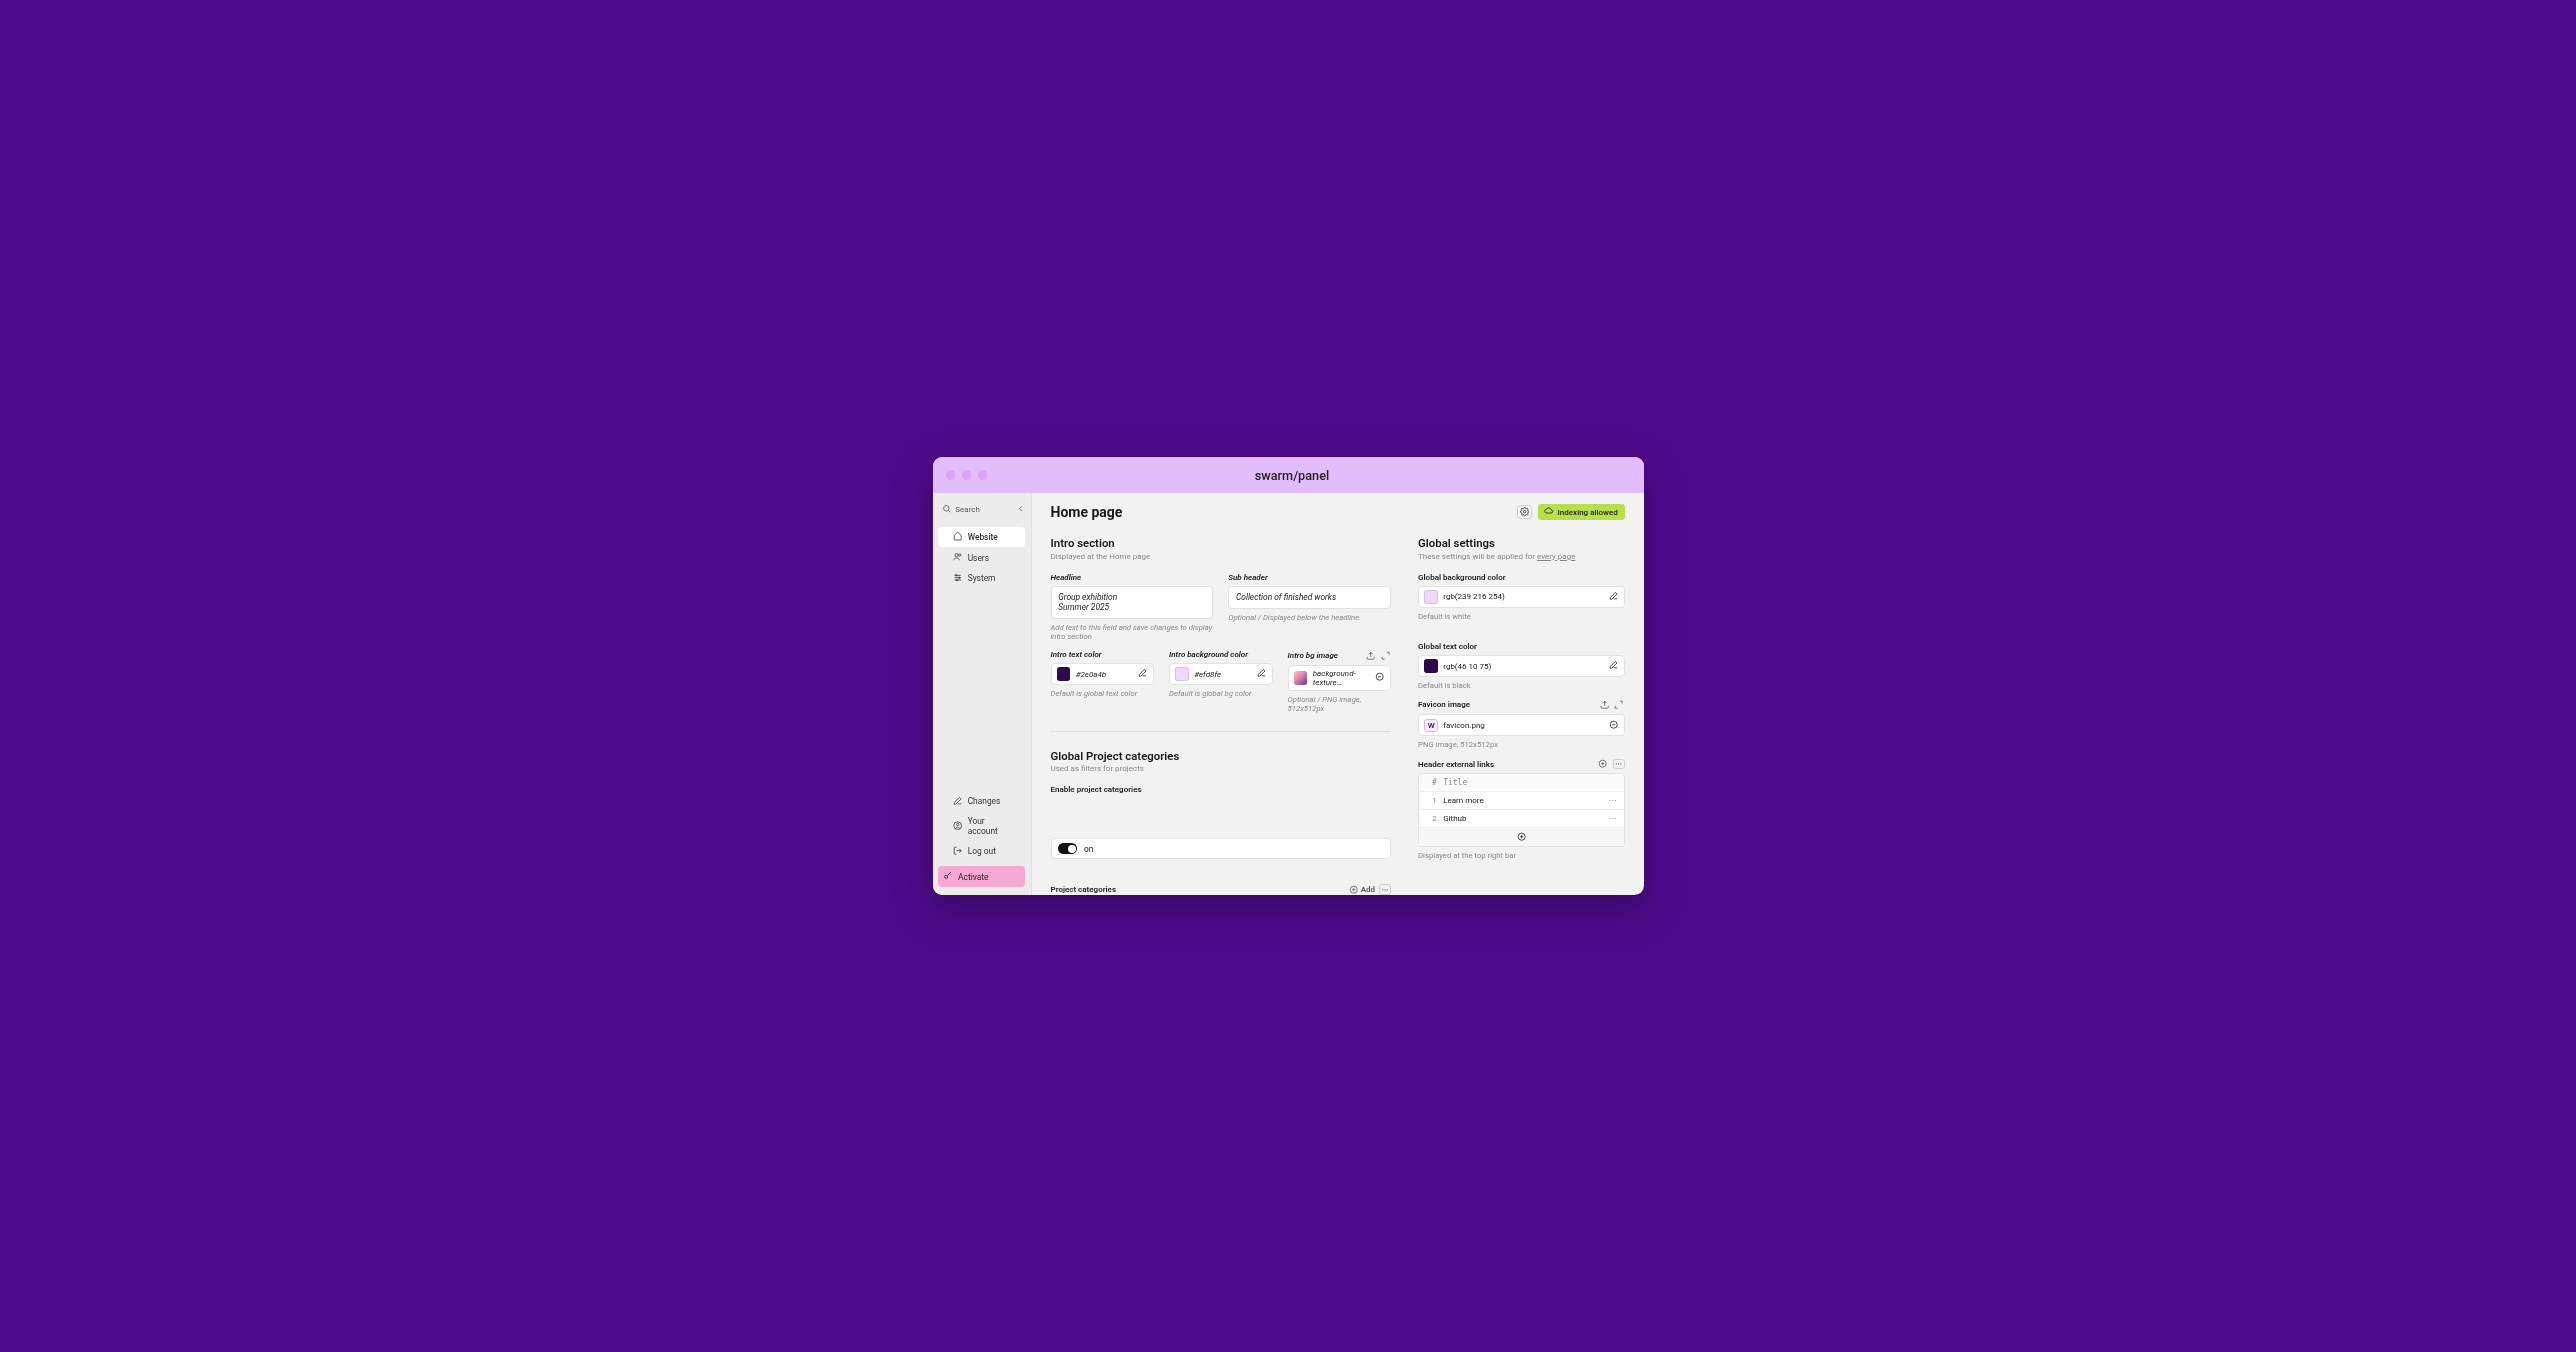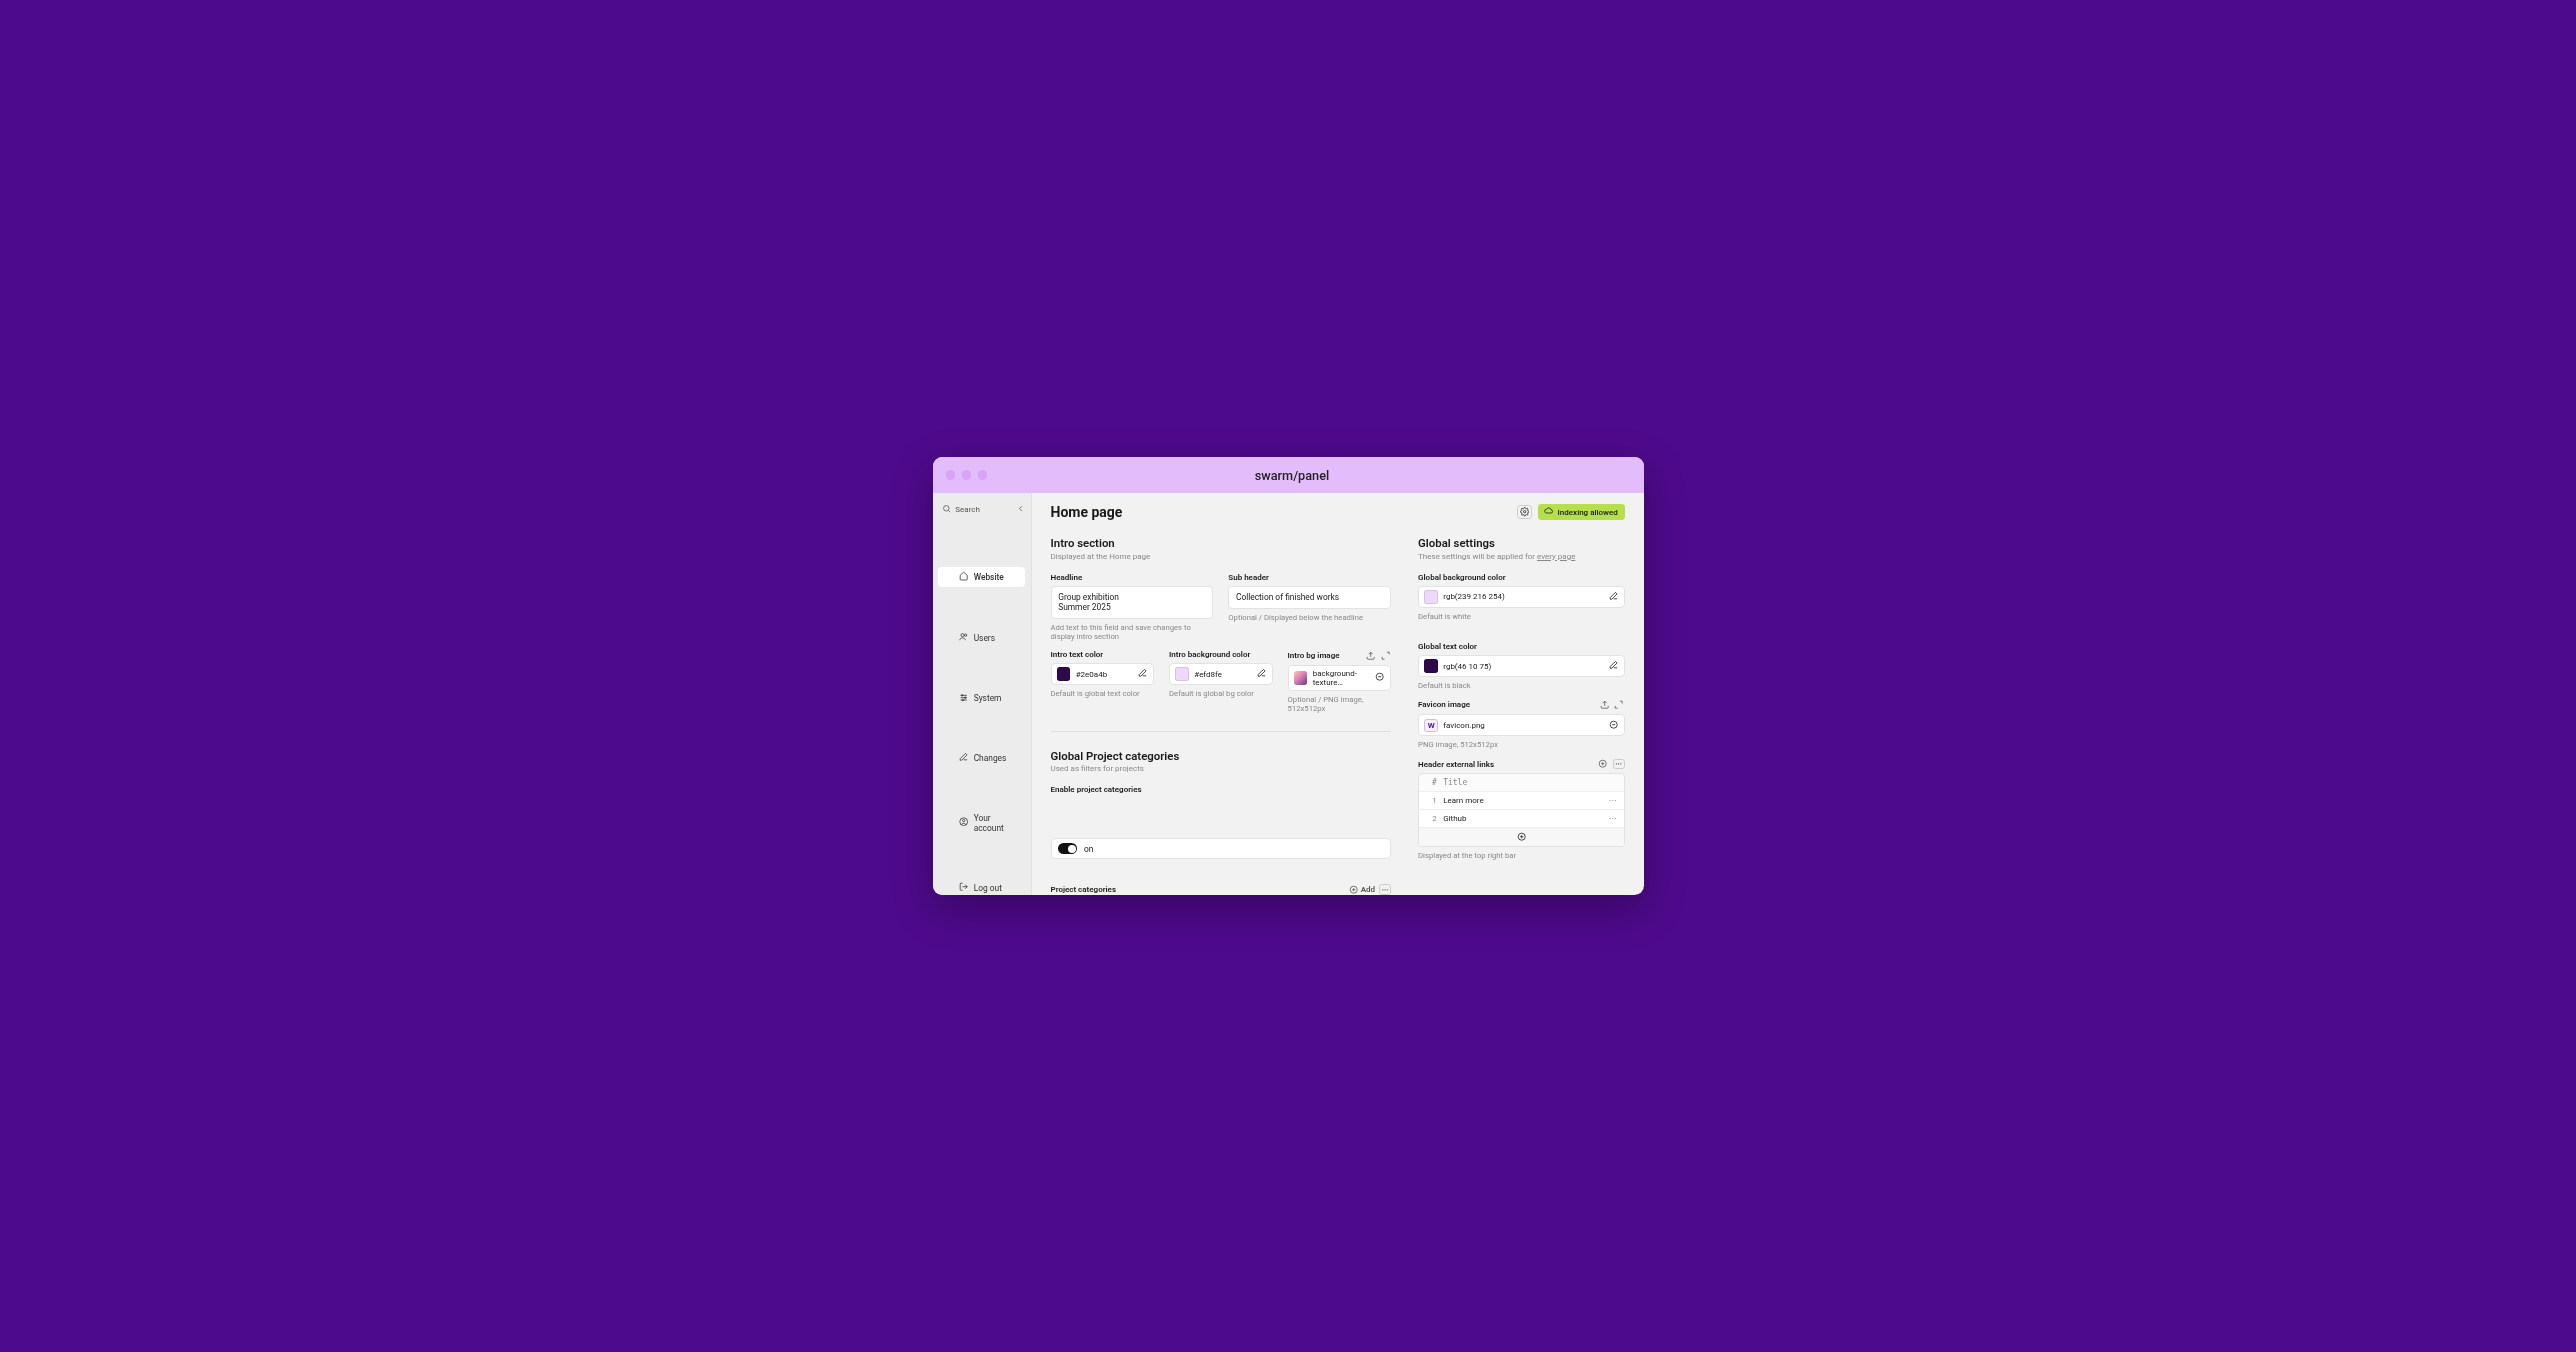--- a/index.html
+++ b/index.html
@@ -47,22 +47,22 @@
   }
   .search-row {
     display: flex; align-items: center; gap: 4px;
     padding: 2.7px 4px; color: #555; font-size: 8px;
     position: relative; margin-bottom: 9.4px;
   }
   .search-row .collapse { position: absolute; right: 0; }
   .nav { display: flex; flex-direction: column; gap: 1.3px; }
   .nav-item {
     display: flex; align-items: center; gap: 5.4px;
-    padding: 4px 21px; border-radius: 4px; color: #333;
-    font-size: 8.4px; cursor: pointer; margin-top: 40px;
+    padding: 4px 15px; border-radius: 4px; color: #333;
+    font-size: 8.4px; cursor: pointer;
   }
   .nav-item.active { background: #fff; font-weight: 500; }
   .sidebar-bottom { margin-top: auto; display: flex; flex-direction: column; gap: 1.3px; }
   .activate {
     display: flex; align-items: center; gap: 5.4px;
     background: #f7a8d4; color: #222;
     padding: 4.7px 5.4px; border-radius: 4px; font-size: 8.4px;
     cursor: pointer; margin-top: 4px;
   }
 
@@ -86,21 +86,21 @@
     padding: 2.7px 6.7px; font-size: 8px; font-weight: 500;
     cursor: pointer;
   }
   .columns { display: flex; gap: 27px; }
   .left-col { flex: 1.65; }
   .right-col { flex: 1; }
   .section { margin-bottom: 13.4px; }
   .section h2 { font-size: 11.4px; font-weight: 600; margin-bottom: 1.3px; }
   .section .sub { font-size: 8px; color: #888; margin-bottom: 12px; }
   .section .sub .u { text-decoration: underline; }
-  .field-row { display: flex; gap: 15px; margin-bottom: 5.4px; }
+  .field-row { display: flex; gap: 15px; margin-bottom: 5.4px; font-style: italic; }
   .field { flex: 1; display: flex; flex-direction: column; }
   .field-label { font-size: 8px; font-weight: 600; margin-bottom: 4px; display:flex; align-items:center; justify-content:space-between;}
   .label-icons { display:flex; gap:4px; }
   .label-icons .icon-s { width:10.7px;height:10.7px; color:#555; cursor:pointer; display:inline-flex;align-items:center;justify-content:center;}
   .input-box {
     background: #fff; border: 0.7px solid #e2e2e2; border-radius: 4px;
     padding: 5.4px 6.7px; font-size: 8.4px; color: #222;
     min-height: 21.5px; white-space: pre-wrap;
   }
   .helper { font-size: 7.7px; color: #888; margin-top: 4px; }

